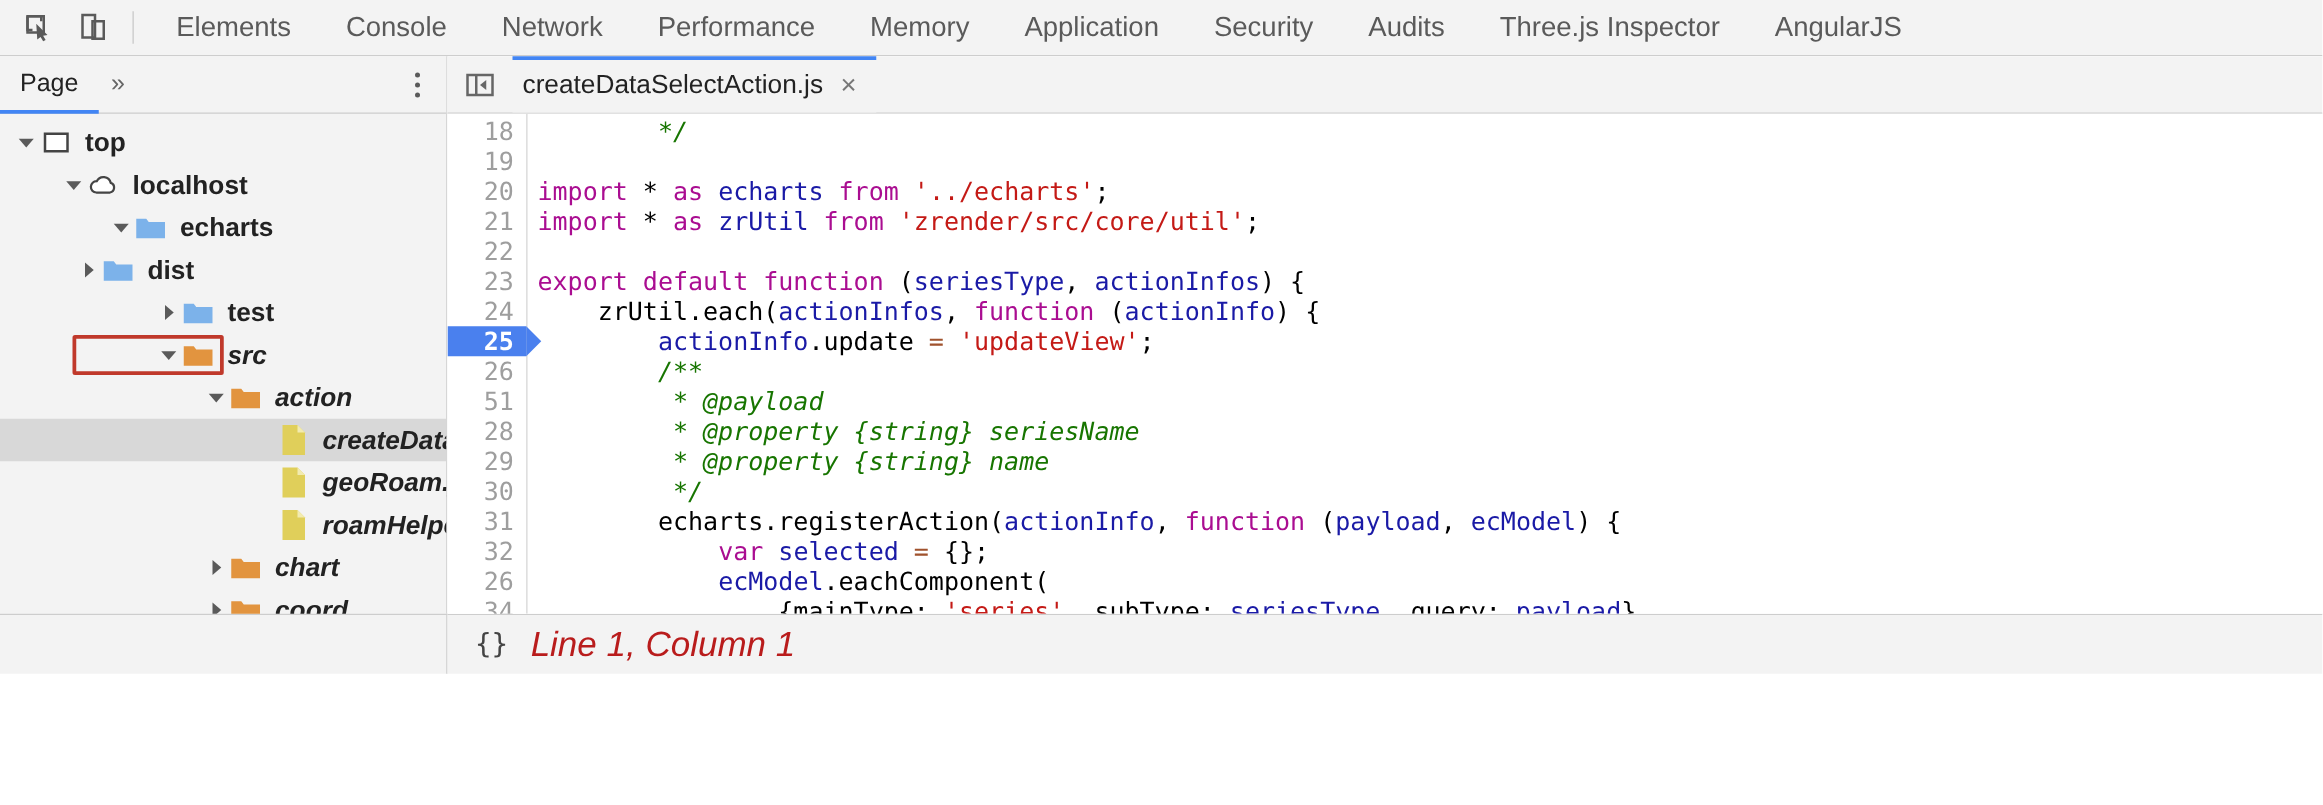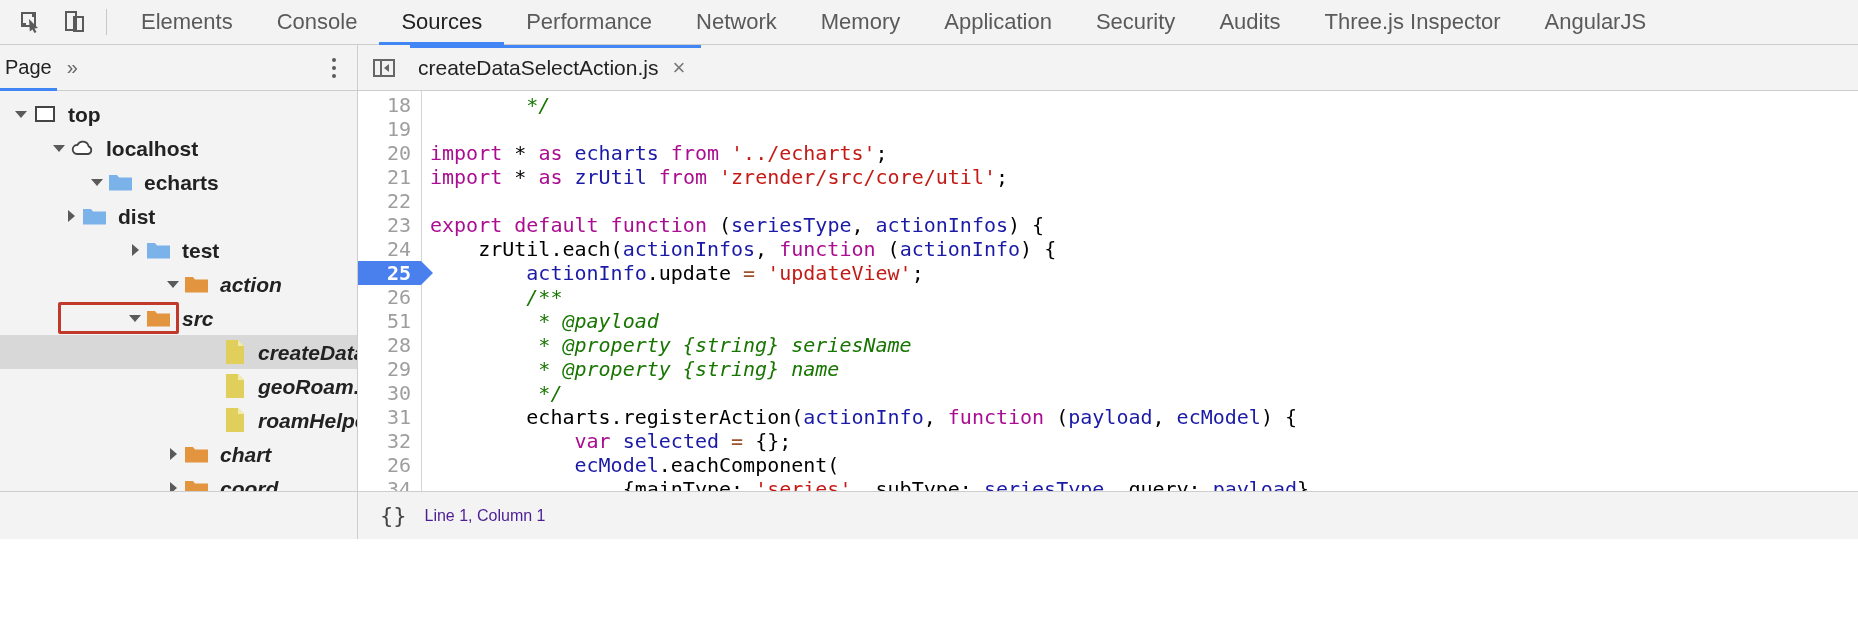--- a/index.html
+++ b/index.html
@@ -52,21 +52,21 @@
   }
   .nav-tabbar {
     height: 46px; min-height: 46px;
     display: flex; align-items: center;
     background: #f3f3f3;
     border-bottom: 1px solid #cdcdcd;
     position: relative;
   }
   .nav-tab {
     font-size: 20px; color: #5a5a5a;
-    padding: 0 5px; height: 100%;
+    padding: 0 16px; height: 100%;
     display: flex; align-items: center; cursor: pointer;
     position: relative; white-space: nowrap;
   }
   .nav-tab.selected { color: #222; }
   .nav-tab.selected::after {
     content: ""; position: absolute; left: 0; right: 0; bottom: -1px;
     height: 3px; background: #4285f4;
   }
   .nav-more { font-size: 20px; color: #666; padding: 0 10px; cursor: pointer; }
   .nav-kebab { position: absolute; right: 12px; top: 50%; transform: translateY(-50%);
@@ -148,21 +148,21 @@
     height: 48px; min-height: 48px;
     background: #f3f3f3;
     border-top: 1px solid #cdcdcd;
     display: flex; align-items: center; gap: 18px;
     padding-left: 22px;
   }
   .pretty-btn {
     font-family: "DejaVu Sans Mono", monospace;
     font-size: 22px; color: #444; cursor: pointer;
   }
-  .status-text { font-size: 16px; color: #4c1d95; }
+  .status-text { font-size: 28px; color: #b91c1c; font-style: italic; }
 
   .left-status-filler {
     width: 358px; min-width: 358px; height: 48px;
     background: #f3f3f3; border-top: 1px solid #cdcdcd; border-right: 1px solid #cdcdcd;
   }
   .bottom-row { display: flex; }
 </style>
 </head>
 <body>
 
@@ -181,23 +181,22 @@
         <svg width="26" height="26" viewBox="0 0 26 26" aria-hidden="true">
           <rect x="4" y="3" width="10" height="18" fill="none" stroke="#5a5a5a" stroke-width="2"></rect>
           <rect x="12" y="8" width="9" height="14" fill="none" stroke="#5a5a5a" stroke-width="2"></rect>
         </svg>
       </div>
       <div class="vsep"></div>
     </div>
     <div class="main-tabs">
       <div class="main-tab">Elements</div>
       <div class="main-tab">Console</div>
-      <div class="main-tab selected">Sources</div>
+      <div class="main-tab">Network</div>
       <div class="main-tab">Performance</div>
-      <div class="main-tab">Network</div>
       <div class="main-tab">Memory</div>
       <div class="main-tab">Application</div>
       <div class="main-tab">Security</div>
       <div class="main-tab">Audits</div>
       <div class="main-tab">Three.js Inspector</div>
       <div class="main-tab">AngularJS</div>
     </div>
   </div>
 
   <div class="body-split">
@@ -271,45 +270,45 @@
                 <path d="M5 2 L12 8 L5 14 Z" fill="#5a5a5a"></path>
               </svg>
             </span>
             <span class="ico">
               <svg width="26" height="22" viewBox="0 0 26 22">
                 <path d="M1 4 h8 l2 2.5 h13 v13 h-23 Z" fill="#7cb2ea"></path>
               </svg>
             </span>
             <span class="lbl">test</span>
           </div>
+          <div class="tree-row boxed" style="padding-left: 124px;">
+            <span class="twisty">
+              <svg width="16" height="16" viewBox="0 0 16 16">
+                <path d="M2 5 L14 5 L8 12 Z" fill="#5a5a5a"></path>
+              </svg>
+            </span>
+            <span class="ico">
+              <svg width="26" height="22" viewBox="0 0 26 22">
+                <path d="M1 4 h8 l2 2.5 h13 v13 h-23 Z" fill="#e2943f"></path>
+              </svg>
+            </span>
+            <span class="lbl italic">src</span>
+          </div>
           <div class="tree-row" style="padding-left: 162px;">
             <span class="twisty">
               <svg width="16" height="16" viewBox="0 0 16 16">
                 <path d="M2 5 L14 5 L8 12 Z" fill="#5a5a5a"></path>
               </svg>
             </span>
             <span class="ico">
               <svg width="26" height="22" viewBox="0 0 26 22">
                 <path d="M1 4 h8 l2 2.5 h13 v13 h-23 Z" fill="#e2943f"></path>
               </svg>
             </span>
             <span class="lbl italic">action</span>
-          </div>
-          <div class="tree-row boxed" style="padding-left: 124px;">
-            <span class="twisty">
-              <svg width="16" height="16" viewBox="0 0 16 16">
-                <path d="M2 5 L14 5 L8 12 Z" fill="#5a5a5a"></path>
-              </svg>
-            </span>
-            <span class="ico">
-              <svg width="26" height="22" viewBox="0 0 26 22">
-                <path d="M1 4 h8 l2 2.5 h13 v13 h-23 Z" fill="#e2943f"></path>
-              </svg>
-            </span>
-            <span class="lbl italic">src</span>
           </div>
           <div class="tree-row selected" style="padding-left: 200px;">
             <span class="twisty spacer"></span>
             <span class="ico">
               <svg width="22" height="26" viewBox="0 0 22 26">
                 <path d="M2 1 h12 l6 6 v18 h-18 Z" fill="#e0cf5a"></path>
                 <path d="M14 1 v6 h6 Z" fill="#f2ebb0"></path>
               </svg>
             </span>
             <span class="lbl italic">createDataSelectAction.js</span>

